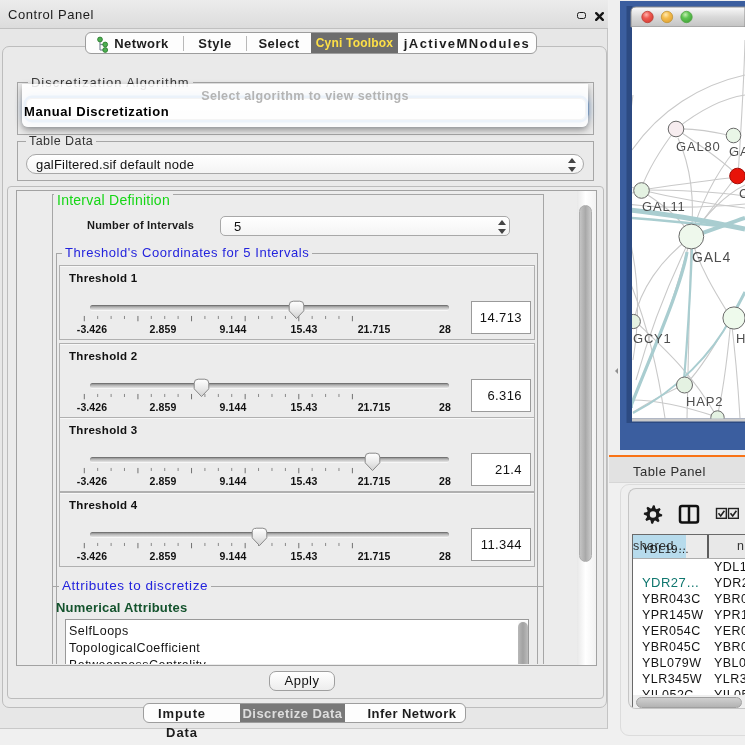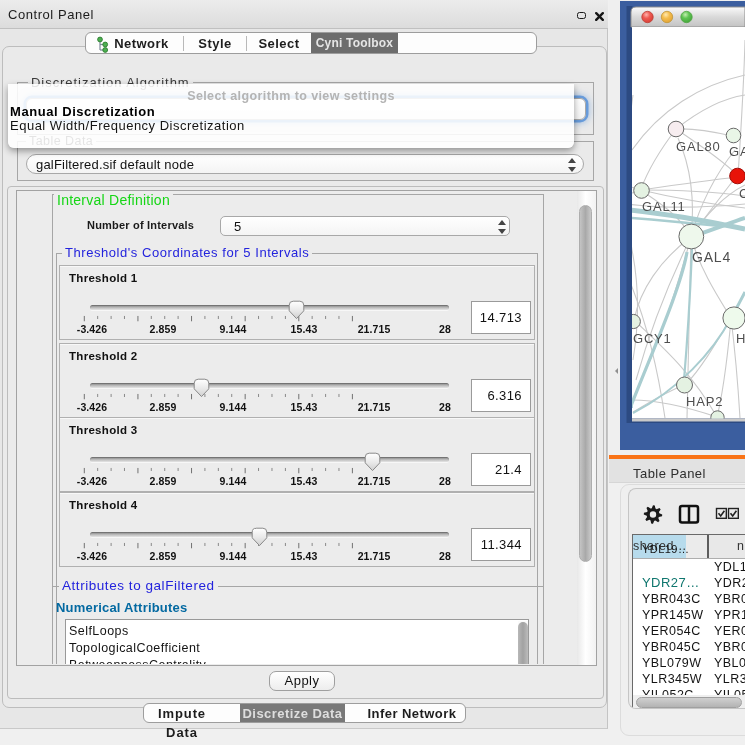--- a/index.html
+++ b/index.html
@@ -58,21 +58,22 @@
           <line x1="4" y1="14" x2="9" y2="14"></line>
         </g>
       <circle cx="4" cy="3.5" r="2.4" fill="#4caf50" stroke="#2e7d32" stroke-width="0.9"></circle>
       <circle cx="9.2" cy="8.5" r="2.4" fill="#4caf50" stroke="#2e7d32" stroke-width="0.9"></circle>
       <circle cx="9.2" cy="14" r="2.4" fill="#4caf50" stroke="#2e7d32" stroke-width="0.9"></circle>
     </svg>
     <div class="tabsep" style="left:97px"></div>
     <div class="seg" style="left:98px;width:62px">Style</div>
     <div class="tabsep" style="left:160px"></div>
     <div class="seg" style="left:161px;width:64px">Select</div>
-    <div class="seg" style="left:225px;width:87px;background:#6d6d6d;color:#e5e5e5;font-size:12px;letter-spacing:0.2px">Cyni Toolbox</div>
+    <div class="seg" style="left:225px;width:87px;background:#6d6d6d;color:#fde047;font-size:12px;letter-spacing:0.2px">Cyni Toolbox</div>
+    <div class="seg" style="left:312px;width:138px;border-radius:0 5px 5px 0;letter-spacing:1.45px">jActiveMNodules</div>
   </div>
 
   <div class="abs" style="left:17px;top:82px;width:577px;height:53px;border:1px solid #a6a6a6;box-sizing:border-box"></div>
   <div class="gtitle" style="left:28px;top:76px;color:#3a3a3a;font-size:13px;letter-spacing:0.95px">Discretization Algorithm</div>
   <div class="combo" style="left:26px;top:98px;width:560px;height:22px;border-radius:6px;box-shadow:0 0 0 2.5px rgba(95,150,216,0.9), 0 0 7px 3px rgba(95,150,216,0.55)"></div>
 
   <div class="abs" style="left:17px;top:141px;width:577px;height:40px;border:1px solid #a6a6a6;box-sizing:border-box"></div>
   <div class="gtitle" style="left:26px;top:135px">Table Data</div>
   <div class="combo" style="left:26px;top:154px;width:558px;height:20px;border-radius:10px">
     <div class="ctext" style="line-height:19px;font-size:13px;letter-spacing:0.2px">galFiltered.sif default node</div>
@@ -251,43 +252,42 @@
           <span style="left:103px">2.859</span>
           <span style="left:173px">9.144</span>
           <span style="left:244px">15.43</span>
           <span style="left:314px">21.715</span>
           <span style="left:385px">28</span>
         </div>
       <div class="valbox">11.344</div>
     </div>
 
     <div class="abs" style="left:35px;top:395px;width:490px;height:280px;border:1px solid #a6a6a6"></div>
-    <div class="gtitle" style="left:42px;top:388px;color:#2323dd;background:#ececec;font-size:13.5px;letter-spacing:0.55px">Attributes to galFiltered</div>
-    <div class="abs" style="left:39px;top:409px;font-size:13px;font-weight:bold;color:#0369a1;letter-spacing:0.2px">Numerical Attributes</div>
+    <div class="gtitle" style="left:42px;top:388px;color:#2323dd;background:#ececec;font-size:13.5px;letter-spacing:0.55px">Attributes to discretize</div>
+    <div class="abs" style="left:39px;top:409px;font-size:13px;font-weight:bold;color:#14532d;letter-spacing:0.2px">Numerical Attributes</div>
     <div class="abs" style="left:48px;top:428px;width:464px;height:245px;background:#fff;border:1px solid #999;box-sizing:border-box">
       <div class="abs" style="left:3px;top:3px;font-size:12.5px;color:#141414;line-height:16.8px">SelfLoops<br>TopologicalCoefficient<br>BetweennessCentrality<br>NeighborhoodConnectivity</div>
       <div class="abs" style="left:452px;top:1px;width:10px;height:243px;background:#fbfbfb">
         <div class="abs" style="left:0;top:1px;width:10px;height:242px;background:linear-gradient(90deg,#b8b8b8,#a2a2a2 50%,#bcbcbc);border-radius:5px"></div>
       </div>
     </div>
   </div>
 
   <div class="abs" style="left:269px;top:671px;width:66px;height:20px;background:linear-gradient(#ffffff,#ededed);border:1px solid #9f9f9f;border-radius:7px;box-sizing:border-box;text-align:center;font-size:13px;color:#111;line-height:18px">Apply</div>
 
   <div class="abs" style="left:143px;top:703px;width:323px;height:20px;background:#fdfdfd;border:1px solid #9d9d9d;border-radius:6px;box-sizing:border-box;font-size:13px;line-height:19px">
     <div class="seg" style="left:0;width:76px;border-radius:5px 0 0 5px;letter-spacing:0.9px">Impute Data</div>
     <div class="seg" style="left:96px;width:105px;background:#787878;color:#dedede">Discretize Data</div>
     <div class="seg" style="left:215px;width:106px;border-radius:0 5px 5px 0">Infer Network</div>
   </div>
 </div>
 
-<div class="abs" style="left:8px;top:84px;width:566px;height:64px;background:rgba(255,255,255,0.87);border-radius:0 0 6px 6px;box-shadow:0 3px 7px rgba(0,0,0,0.38);z-index:30">
+<div class="abs" style="left:22px;top:84px;width:566px;height:43px;background:rgba(255,255,255,0.87);border-radius:0 0 6px 6px;box-shadow:0 3px 7px rgba(0,0,0,0.38);z-index:30">
   <div class="abs" style="left:0;top:5px;width:566px;text-align:center;font-size:12.5px;font-weight:bold;color:#b4b4b4;letter-spacing:0.4px">Select algorithm to view settings</div>
   <div class="abs" style="left:2px;top:20px;font-size:12.5px;font-weight:bold;color:#000;letter-spacing:0.55px;font-size:13px">Manual Discretization</div>
-  <div class="abs" style="left:2px;top:34px;font-size:12.5px;color:#141414;letter-spacing:0.5px;font-size:13px">Equal Width/Frequency Discretization</div>
 </div>
 
 <div class="abs" id="netsvgwrap" style="left:609px;top:0;width:136px;height:455px">
 <svg width="136" height="455" viewBox="609 0 136 455">
 <rect x="609" y="0" width="136" height="455" fill="#efefef"></rect>
 <rect x="620" y="1" width="125" height="449" fill="#3b5e9f"></rect>
 <rect x="626.5" y="6" width="6" height="417" fill="#2c4a82"></rect>
 <rect x="628" y="418" width="117" height="5" fill="#2c4a82"></rect>
 <defs>
 <linearGradient id="tb" x1="0" y1="0" x2="0" y2="1">
@@ -376,21 +376,21 @@
 <text x="692" y="262" font-size="14" fill="#4e4e4e" font-family="Liberation Sans, sans-serif" letter-spacing="0.8">GAL4</text>
 <text x="633" y="343" font-size="13" fill="#4e4e4e" font-family="Liberation Sans, sans-serif" letter-spacing="0.8">GCY1</text>
 <text x="736" y="343" font-size="13" fill="#4e4e4e" font-family="Liberation Sans, sans-serif" letter-spacing="0.8">H</text>
 <text x="686" y="405.5" font-size="13" fill="#4e4e4e" font-family="Liberation Sans, sans-serif" letter-spacing="0.8">HAP2</text>
 </g>
 </svg>
 </div>
 
 <div class="abs" style="left:615px;top:368px;width:0;height:0;border-top:3px solid transparent;border-bottom:3px solid transparent;border-right:3px solid #8f8f8f"></div>
 
-<div class="abs" style="left:609px;top:455px;width:136px;height:28px;background:#e2e2e2;border-top:4px solid #f97316;border-bottom:1px solid #d6d6d6;box-sizing:border-box">
+<div class="abs" style="left:609px;top:455px;width:136px;height:28px;background:#e2e2e2;border-top:2px solid #f97316;border-bottom:1px solid #d6d6d6;box-sizing:border-box">
   <div class="abs" style="left:24px;top:7px;font-size:13px;color:#2e2e2e">Table Panel</div>
 </div>
 
 <div class="abs" style="left:620px;top:484px;width:135px;height:250px;background:#efefef;border:1px solid #dcdcdc;border-radius:9px"></div>
 
   <div class="abs" style="left:628px;top:488px;width:127px;height:221px;background:#ebebeb;border:1px solid #c5c5c5;border-radius:8px 0 0 8px;border-right:none;box-sizing:border-box;overflow:hidden">
   <svg class="abs" style="left:0;top:0" width="126" height="45" viewBox="0 0 126 45">
 <path d="M24.00,16.30 A9.2,9.2 0 0,1 25.79,16.48 L26.45,19.59 A6.4,6.4 0 0,1 27.56,20.18 L30.51,18.99 A9.2,9.2 0 0,1 31.65,20.39 L29.91,23.05 A6.4,6.4 0 0,1 30.28,24.25 L33.20,25.50 A9.2,9.2 0 0,1 33.02,27.29 L29.91,27.95 A6.4,6.4 0 0,1 29.32,29.06 L30.51,32.01 A9.2,9.2 0 0,1 29.11,33.15 L26.45,31.41 A6.4,6.4 0 0,1 25.25,31.78 L24.00,34.70 A9.2,9.2 0 0,1 22.21,34.52 L21.55,31.41 A6.4,6.4 0 0,1 20.44,30.82 L17.49,32.01 A9.2,9.2 0 0,1 16.35,30.61 L18.09,27.95 A6.4,6.4 0 0,1 17.72,26.75 L14.80,25.50 A9.2,9.2 0 0,1 14.98,23.71 L18.09,23.05 A6.4,6.4 0 0,1 18.68,21.94 L17.49,18.99 A9.2,9.2 0 0,1 18.89,17.85 L21.55,19.59 A6.4,6.4 0 0,1 22.75,19.22 L24.00,16.30 Z M27.20,25.50 A3.2,3.2 0 1,0 20.80,25.50 A3.2,3.2 0 1,0 27.20,25.50 Z" fill="#1a1a1a" fill-rule="evenodd"></path>
 <rect x="51" y="17" width="18" height="16.5" rx="2" fill="none" stroke="#111" stroke-width="2.5"></rect>
 <line x1="60" y1="17" x2="60" y2="33.5" stroke="#111" stroke-width="2.5"></line>

